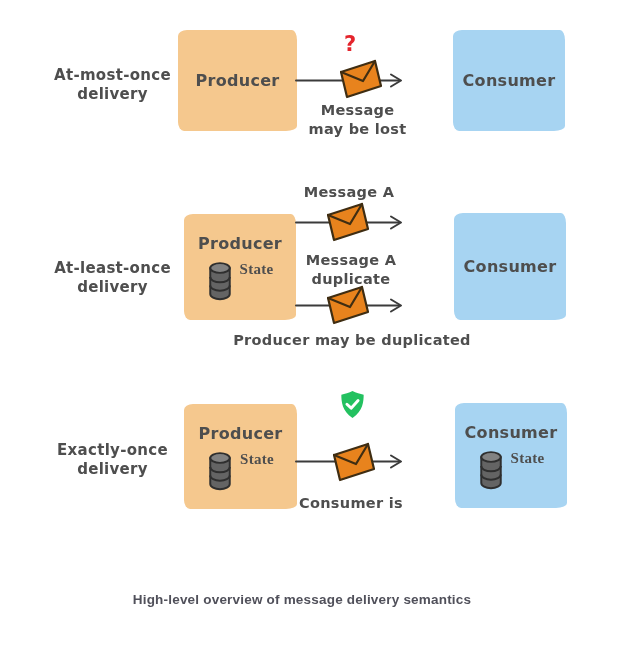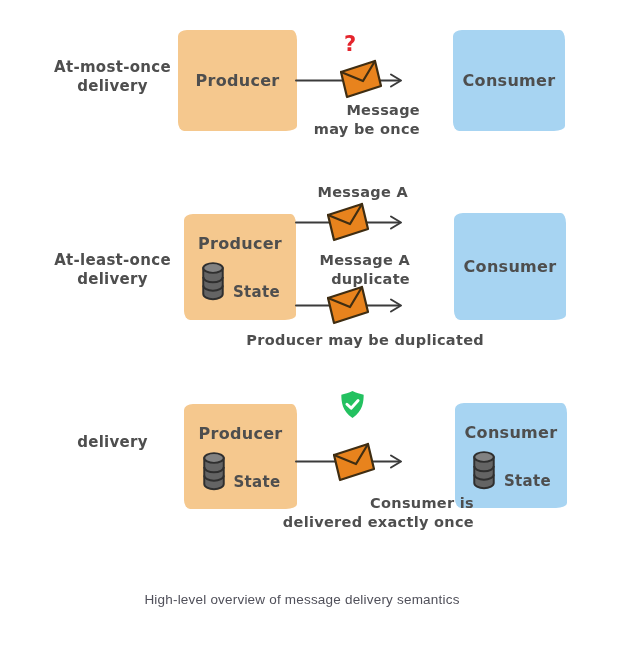--- a/index.html
+++ b/index.html
@@ -12,53 +12,53 @@
   .canvas { position: relative; width: 632px; height: 645px; }
   section { position: absolute; inset: 0; pointer-events: none; }
 
   .hand {
     color: var(--text_ink, #4e4e4e);
     font-weight: 600;
     letter-spacing: 0.3px;
   }
   .row-label {
     position: absolute; text-align: center;
-    font-size: 15px; line-height: 19px;
+    font-size: 15px; line-height: 19px; margin-top: 8px;
   }
   .note {
-    position: absolute; text-align: right;
+    position: absolute; text-align: center;
     font-size: 14.5px; line-height: 18.5px;
   }
   .box {
     position: absolute;
     display: flex; flex-direction: column; align-items: center;
     border-radius: 9px 5px 11px 6px / 6px 10px 5px 9px;
   }
   .box.producer { background: var(--producer_fill, #f5c88e); }
   .box.consumer { background: var(--consumer_fill, #a7d4f2); margin-left: 48px; }
   .box.centered { justify-content: center; }
   .box-title { font-size: 16px; }
   .box.with-state .box-title { margin-top: 20px; }
   .state-row {
-    display: flex; align-items: flex-end; gap: 7px; margin-top: 8px;
+    display: flex; align-items: flex-start; gap: 7px; margin-top: 8px; font-family: Liberation Serif, serif;
   }
   .state-label { font-size: 15px; }
 
   .abs { position: absolute; }
 
   .question-mark {
     position: absolute;
     color: var(--question_red, #e4242c);
     font-size: 21px; font-weight: bold;
   }
 
   .caption {
     position: absolute; text-align: center;
     font-family: "Liberation Sans", sans-serif;
-    font-size: 13.5px; font-weight: 400; letter-spacing: 0.2px;
+    font-size: 13.5px; font-weight: 700; letter-spacing: 0.2px;
     color: var(--caption_text, #50505a);
   }
 
   
   .env-body  { fill: var(--envelope_fill, #e8831d); stroke: var(--envelope_stroke, #3f2d12); stroke-width: 2.2; stroke-linejoin: round; }
   .env-flap  { fill: none; stroke: var(--envelope_stroke, #3f2d12); stroke-width: 2.2; stroke-linejoin: round; stroke-linecap: round; }
   .arrow-line { stroke: var(--arrow_ink, #3b3b3b); stroke-width: 2; stroke-linecap: round; }
   .arrow-head { fill: none; stroke: var(--arrow_ink, #3b3b3b); stroke-width: 2; stroke-linecap: round; stroke-linejoin: round; }
   .shield-body  { fill: var(--shield_green, #23c160); }
   .shield-check { fill: none; stroke: var(--shield_check, #ffffff); stroke-width: 2.6; stroke-linecap: round; stroke-linejoin: round; }
@@ -88,21 +88,21 @@
 
     <svg class="abs" style="left:335px; top:57px;" width="52" height="44" viewBox="0 0 52 44">
       <polygon class="env-body" points="6,15 40,4 46,29 12,40"></polygon>
       <path class="env-flap" d="M6,15 L28,24 L40,4"></path>
     </svg>
 
     <div class="question-mark" style="left:344px; top:32px;">?</div>
 
     <div class="note hand" style="left:295px; top:101px; width:125px;">
       <div>Message</div>
-      <div>may be once</div>
+      <div>may be lost</div>
     </div>
 
     <div class="box consumer centered" style="left:405px; top:30px; width:112px; height:101px;">
       <div class="box-title hand">Consumer</div>
     </div>
   </section>
 
   <section>
     <div class="row-label hand" style="left:35px; top:251px; width:155px;">
       <div>At-least-once</div>
@@ -149,20 +149,21 @@
 
     <div class="box consumer centered" style="left:406px; top:213px; width:112px; height:107px;">
       <div class="box-title hand">Consumer</div>
     </div>
 
     <div class="note hand" style="left:220px; top:331px; width:264px;">Producer may be duplicated</div>
   </section>
 
   <section>
     <div class="row-label hand" style="left:35px; top:433px; width:155px;">
+      <div>Exactly-once</div>
       <div>delivery</div>
     </div>
 
     <div class="box producer with-state" style="left:184px; top:404px; width:113px; height:105px;">
       <div class="box-title hand">Producer</div>
       <div class="state-row">
         <svg width="26" height="40" viewBox="0 0 40 60">
           <path class="db-body" d="M5 10 H35 V50 C35 54.4 28.3 58 20 58 C11.7 58 5 54.4 5 50 Z"></path>
           <ellipse class="db-top" cx="20" cy="10" rx="15" ry="7.5"></ellipse>
           <path class="db-line" d="M5 24 C5 28.4 11.7 32 20 32 C28.3 32 35 28.4 35 24"></path>
@@ -195,19 +196,18 @@
           <ellipse class="db-top" cx="20" cy="10" rx="15" ry="7.5"></ellipse>
           <path class="db-line" d="M5 24 C5 28.4 11.7 32 20 32 C28.3 32 35 28.4 35 24"></path>
           <path class="db-line" d="M5 37 C5 41.4 11.7 45 20 45 C28.3 45 35 41.4 35 37"></path>
         </svg>
         <span class="state-label hand">State</span>
       </div>
     </div>
 
     <div class="note hand" style="left:228px; top:494px; width:246px;">
       <div>Consumer is</div>
-      <div>delivered exactly once</div>
     </div>
   </section>
 
   <div class="caption" style="left:87px; top:592px; width:430px;">High-level overview of message delivery semantics</div>
 
 </div>
 
 </body></html>

